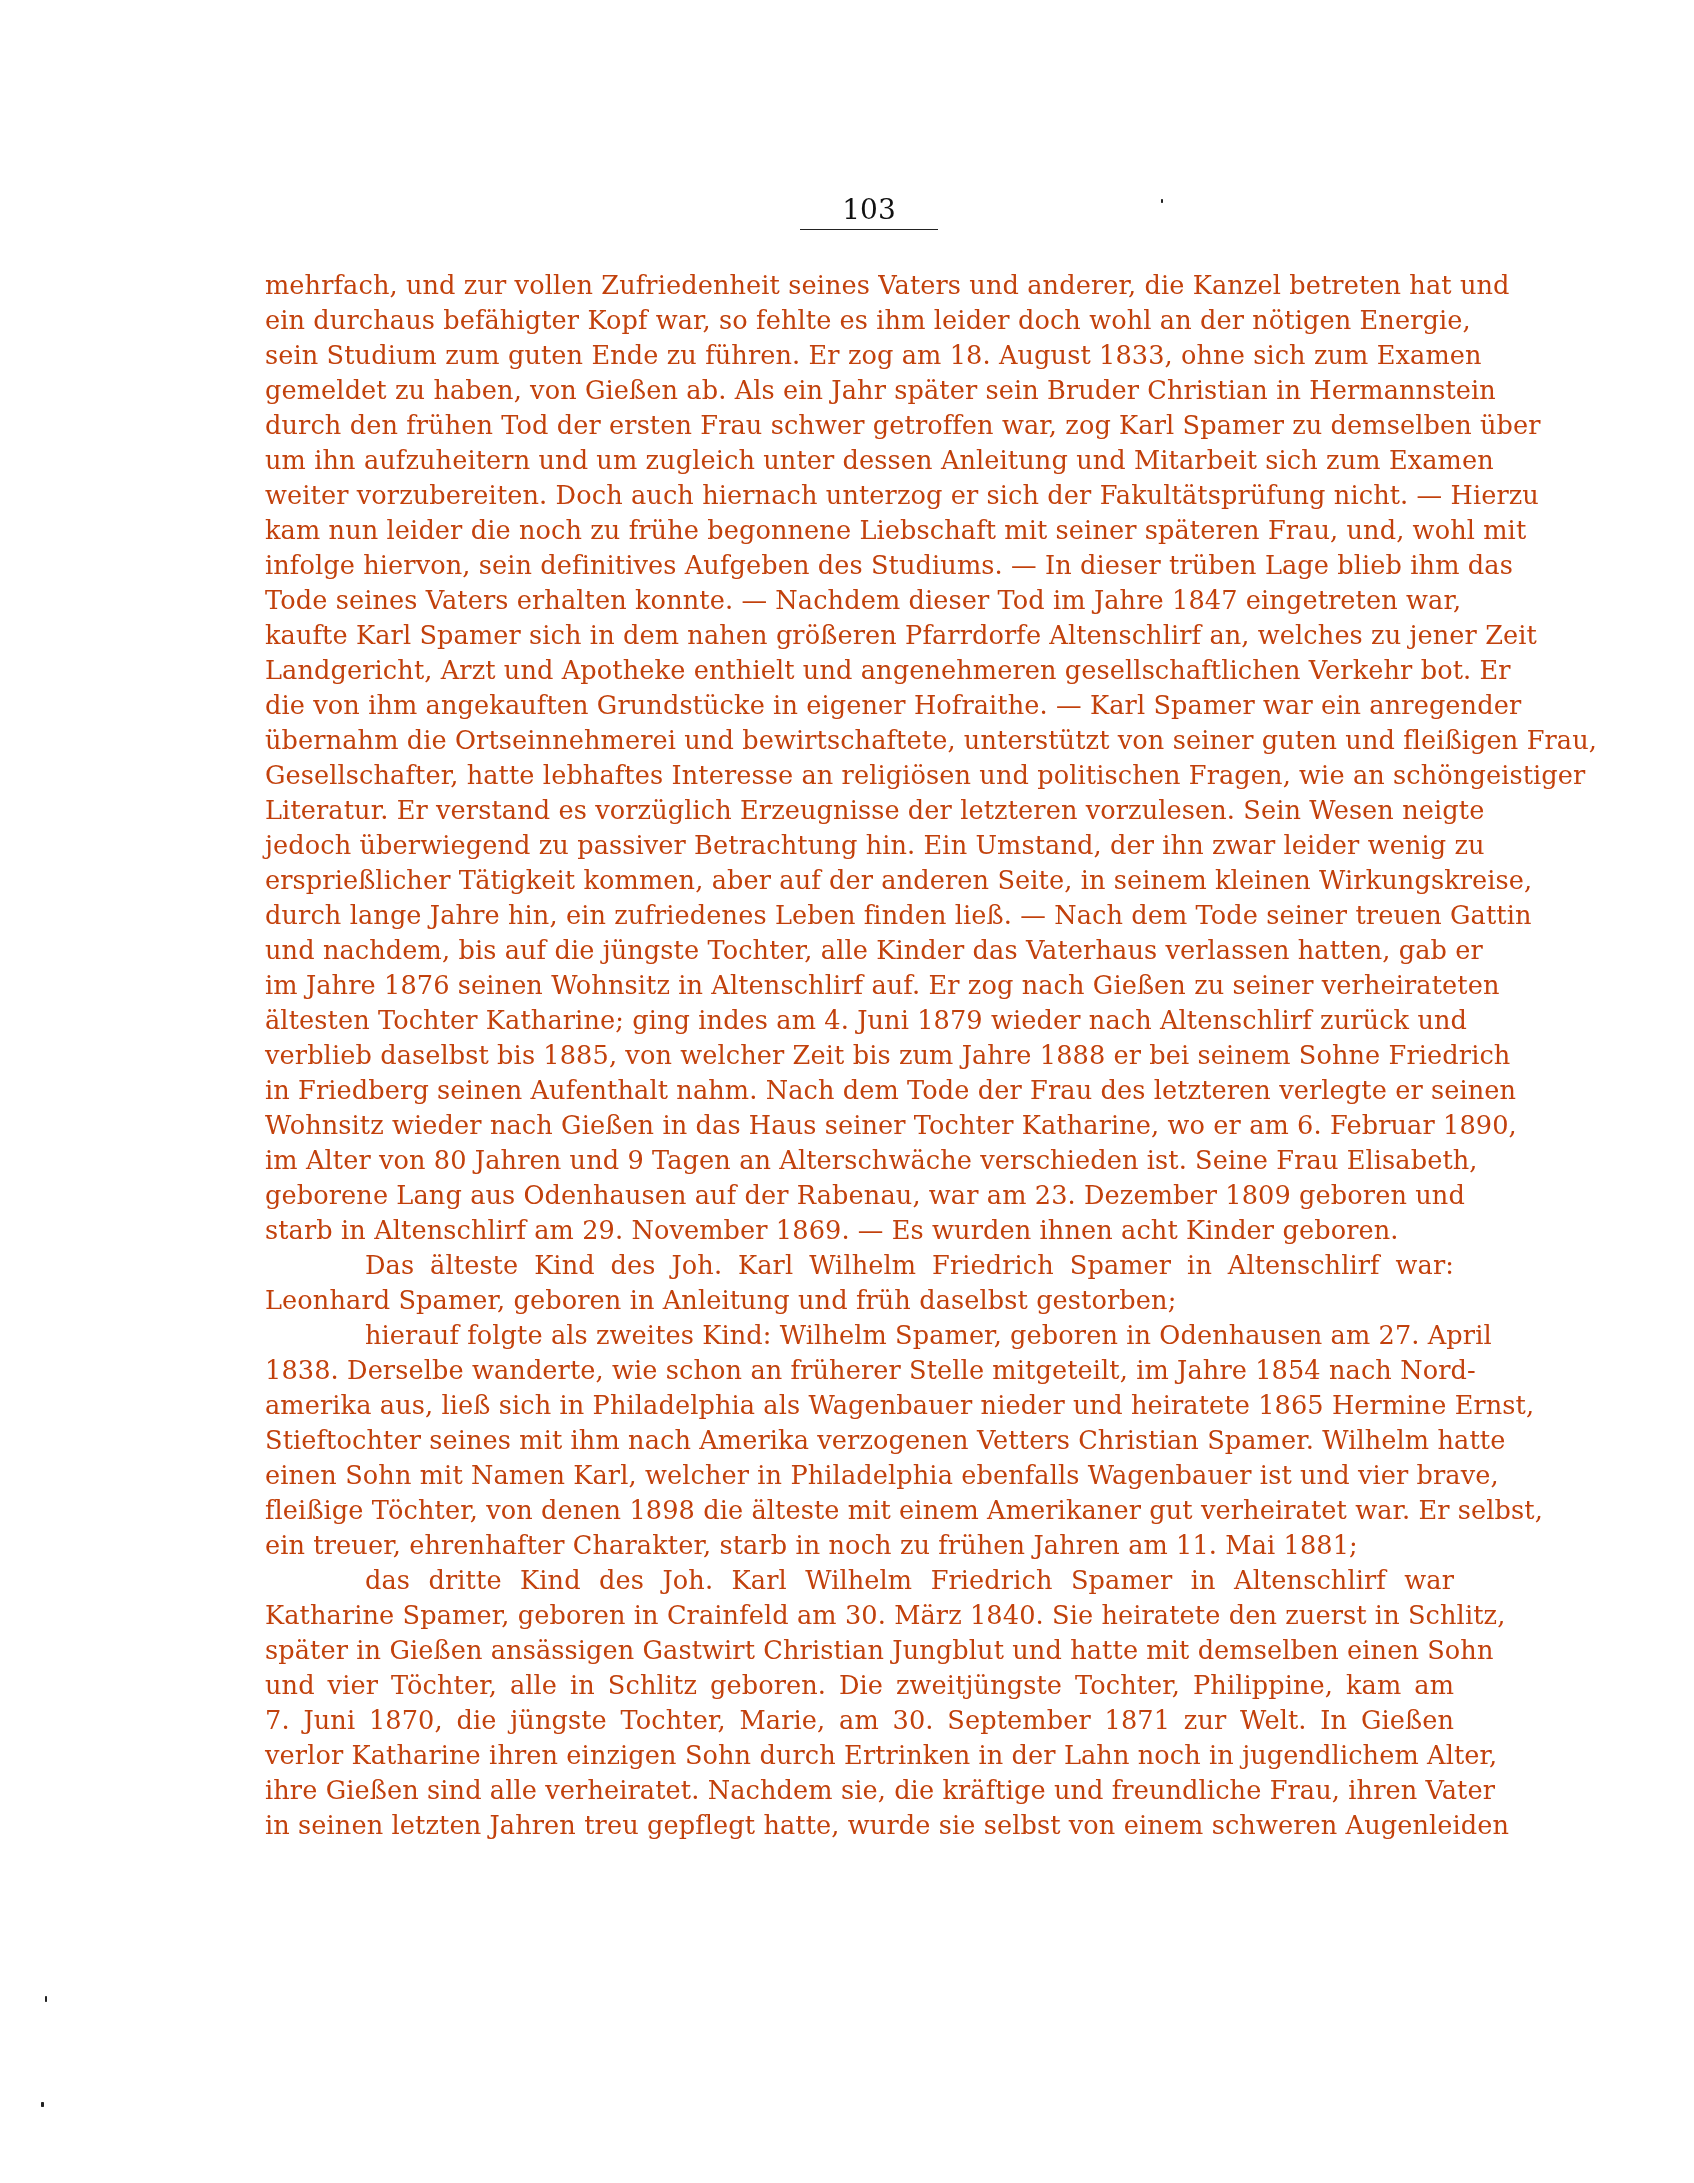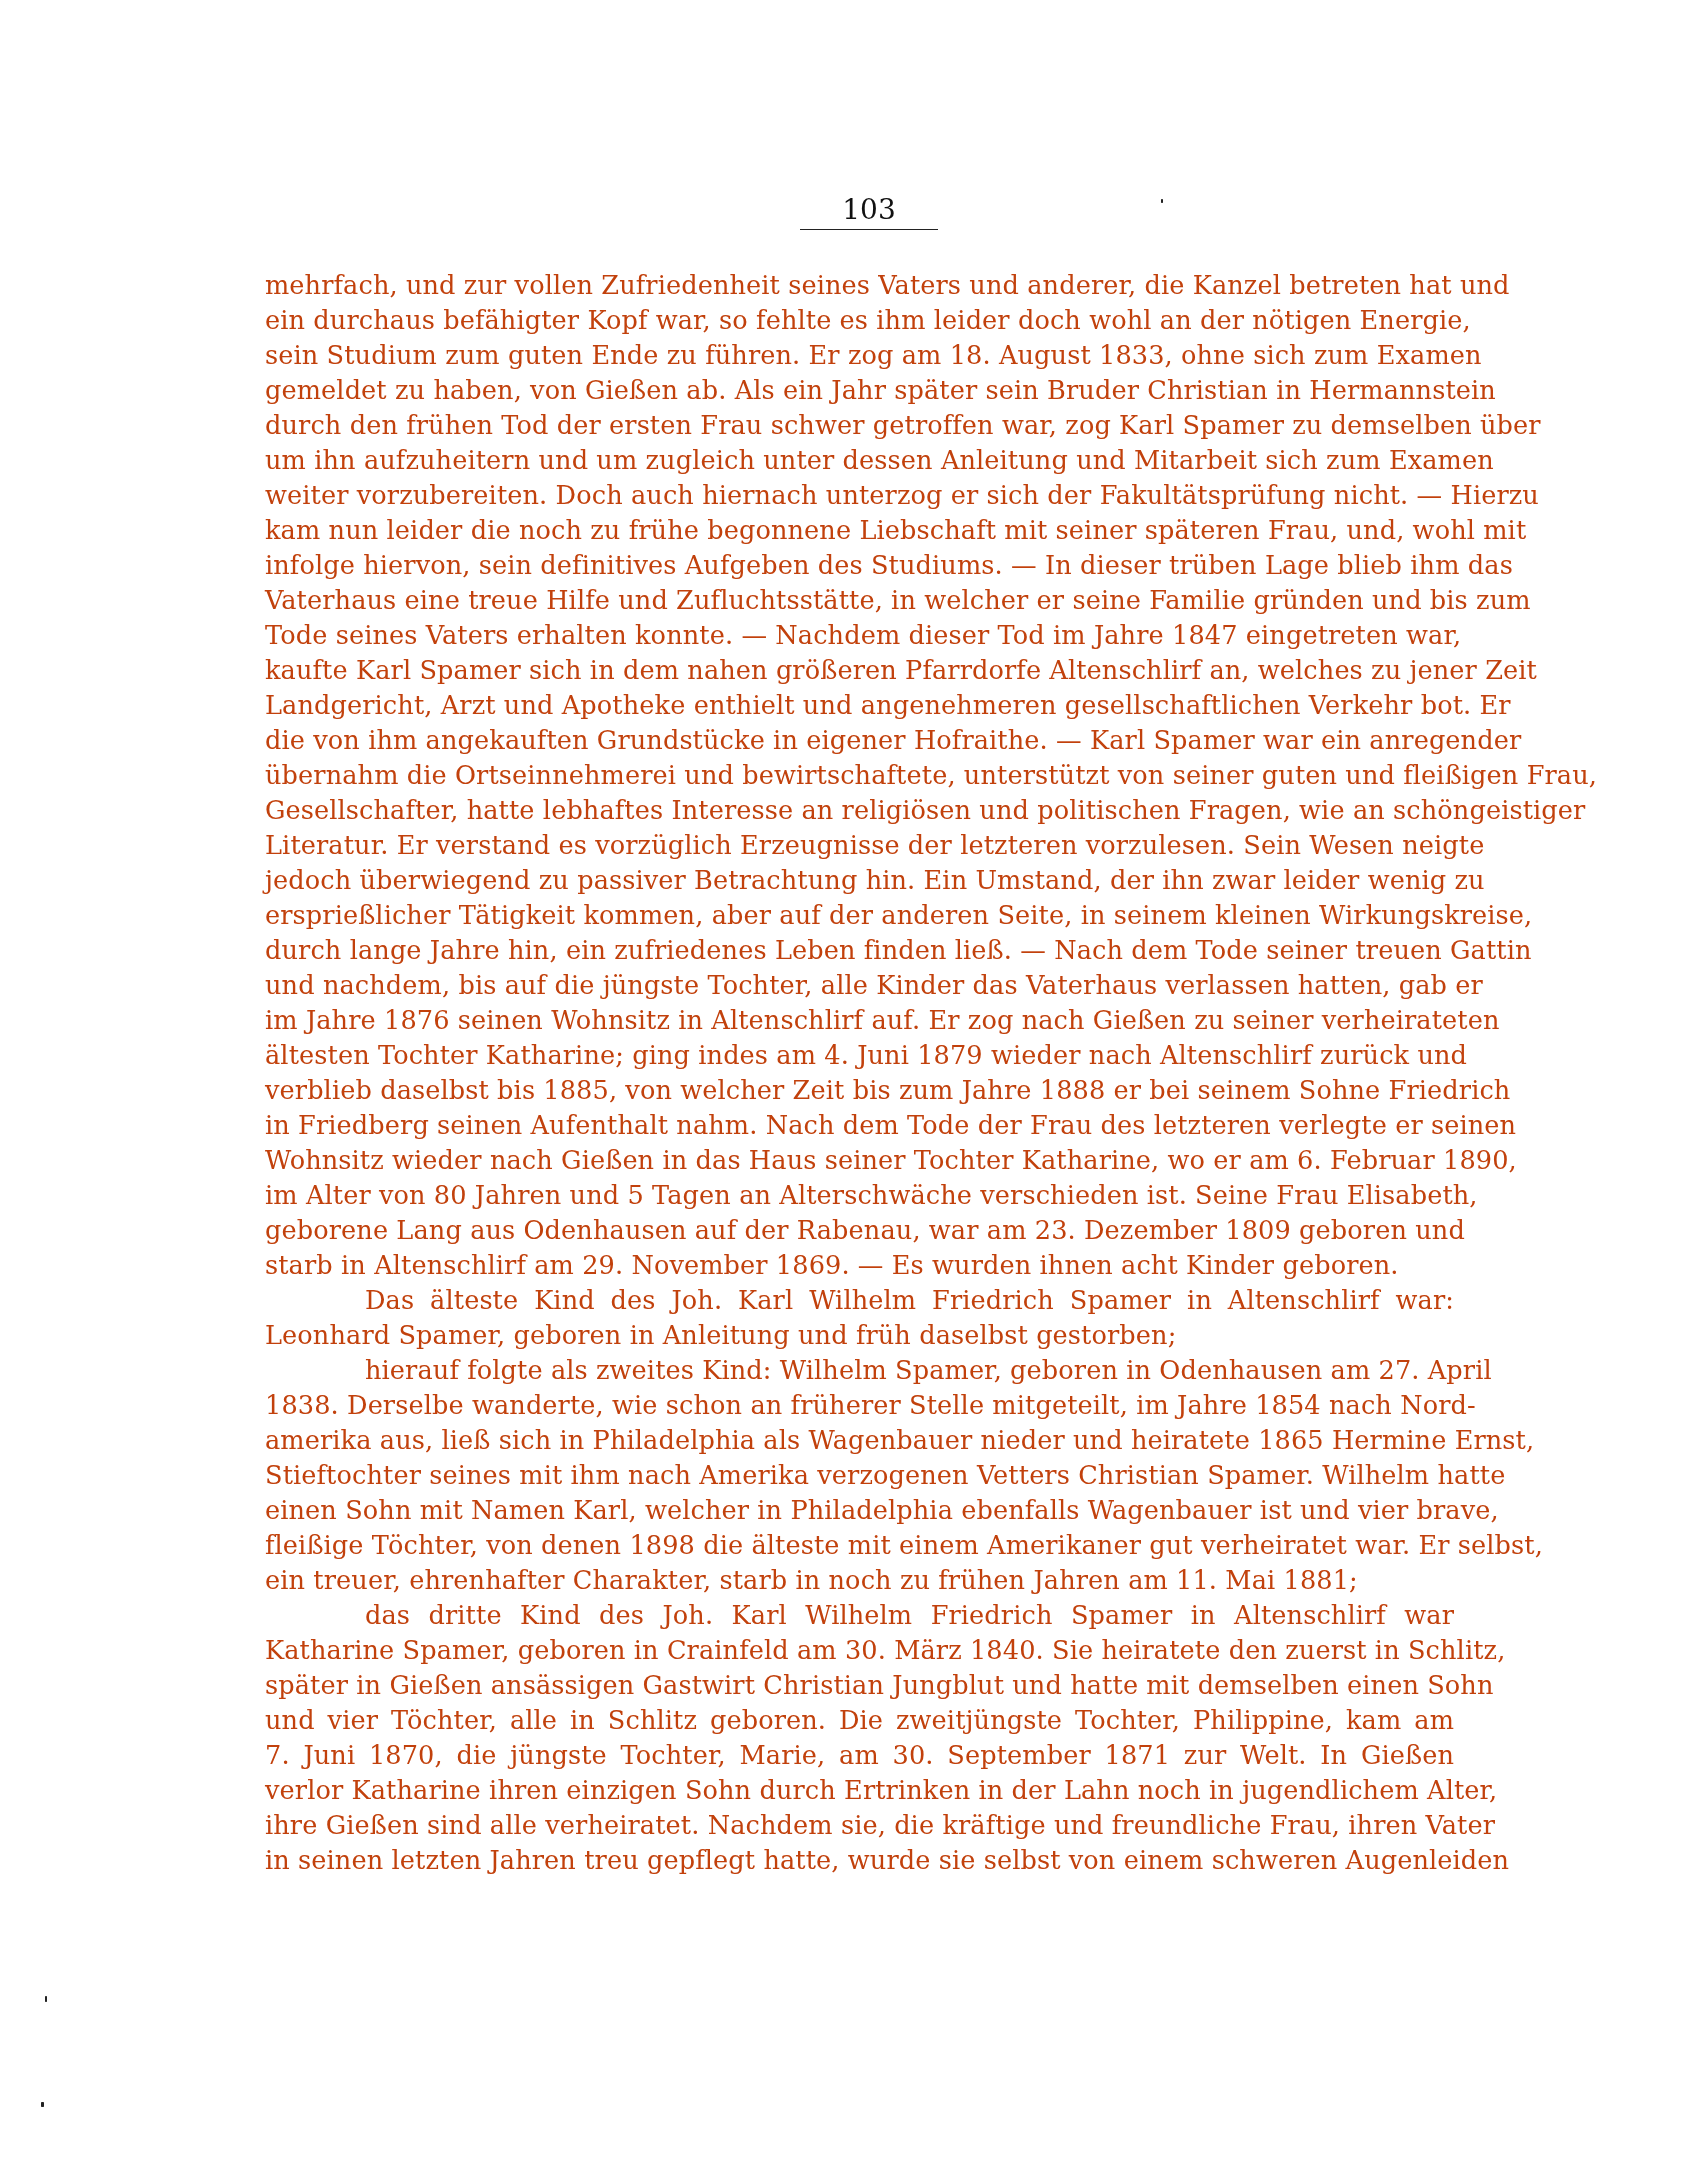--- a/index.html
+++ b/index.html
@@ -36,38 +36,37 @@
   <div class="body-text" id="body-text">
       <div class="line">mehrfach, und zur vollen Zufriedenheit seines Vaters und anderer, die Kanzel betreten hat und</div>
       <div class="line">ein durchaus befähigter Kopf war, so fehlte es ihm leider doch wohl an der nötigen Energie,</div>
       <div class="line">sein Studium zum guten Ende zu führen. Er zog am 18. August 1833, ohne sich zum Examen</div>
       <div class="line">gemeldet zu haben, von Gießen ab. Als ein Jahr später sein Bruder Christian in Hermannstein</div>
       <div class="line">durch den frühen Tod der ersten Frau schwer getroffen war, zog Karl Spamer zu demselben über</div>
       <div class="line">um ihn aufzuheitern und um zugleich unter dessen Anleitung und Mitarbeit sich zum Examen</div>
       <div class="line">weiter vorzubereiten. Doch auch hiernach unterzog er sich der Fakultätsprüfung nicht. — Hierzu</div>
       <div class="line">kam nun leider die noch zu frühe begonnene Liebschaft mit seiner späteren Frau, und, wohl mit</div>
       <div class="line">infolge hiervon, sein definitives Aufgeben des Studiums. — In dieser trüben Lage blieb ihm das</div>
-      <div class="line">Vaterhaus eine treue Hilfe und Zufluchtsstätte, in welcher er seine Familie gründen und bis zum</div>
       <div class="line">Tode seines Vaters erhalten konnte. — Nachdem dieser Tod im Jahre 1847 eingetreten war,</div>
       <div class="line">kaufte Karl Spamer sich in dem nahen größeren Pfarrdorfe Altenschlirf an, welches zu jener Zeit</div>
       <div class="line">Landgericht, Arzt und Apotheke enthielt und angenehmeren gesellschaftlichen Verkehr bot. Er</div>
       <div class="line">die von ihm angekauften Grundstücke in eigener Hofraithe. — Karl Spamer war ein anregender</div>
       <div class="line">übernahm die Ortseinnehmerei und bewirtschaftete, unterstützt von seiner guten und fleißigen Frau,</div>
       <div class="line">Gesellschafter, hatte lebhaftes Interesse an religiösen und politischen Fragen, wie an schöngeistiger</div>
       <div class="line">Literatur. Er verstand es vorzüglich Erzeugnisse der letzteren vorzulesen. Sein Wesen neigte</div>
       <div class="line">jedoch überwiegend zu passiver Betrachtung hin. Ein Umstand, der ihn zwar leider wenig zu</div>
       <div class="line">ersprießlicher Tätigkeit kommen, aber auf der anderen Seite, in seinem kleinen Wirkungskreise,</div>
       <div class="line">durch lange Jahre hin, ein zufriedenes Leben finden ließ. — Nach dem Tode seiner treuen Gattin</div>
       <div class="line">und nachdem, bis auf die jüngste Tochter, alle Kinder das Vaterhaus verlassen hatten, gab er</div>
       <div class="line">im Jahre 1876 seinen Wohnsitz in Altenschlirf auf. Er zog nach Gießen zu seiner verheirateten</div>
       <div class="line">ältesten Tochter Katharine; ging indes am 4. Juni 1879 wieder nach Altenschlirf zurück und</div>
       <div class="line">verblieb daselbst bis 1885, von welcher Zeit bis zum Jahre 1888 er bei seinem Sohne Friedrich</div>
       <div class="line">in Friedberg seinen Aufenthalt nahm. Nach dem Tode der Frau des letzteren verlegte er seinen</div>
       <div class="line">Wohnsitz wieder nach Gießen in das Haus seiner Tochter Katharine, wo er am 6. Februar 1890,</div>
-      <div class="line">im Alter von 80 Jahren und 5 Tagen an Alterschwäche verschieden ist. Seine Frau Elisabeth,</div>
+      <div class="line">im Alter von 80 Jahren und 9 Tagen an Alterschwäche verschieden ist. Seine Frau Elisabeth,</div>
       <div class="line">geborene Lang aus Odenhausen auf der Rabenau, war am 23. Dezember 1809 geboren und</div>
       <div class="line last">starb in Altenschlirf am 29. November 1869. — Es wurden ihnen acht Kinder geboren.</div>
       <div class="line indent">Das älteste Kind des Joh. Karl Wilhelm Friedrich Spamer in Altenschlirf war:</div>
       <div class="line last">Leonhard Spamer, geboren in Anleitung und früh daselbst gestorben;</div>
       <div class="line indent">hierauf folgte als zweites Kind: Wilhelm Spamer, geboren in Odenhausen am 27. April</div>
       <div class="line">1838. Derselbe wanderte, wie schon an früherer Stelle mitgeteilt, im Jahre 1854 nach Nord-</div>
       <div class="line">amerika aus, ließ sich in Philadelphia als Wagenbauer nieder und heiratete 1865 Hermine Ernst,</div>
       <div class="line">Stieftochter seines mit ihm nach Amerika verzogenen Vetters Christian Spamer. Wilhelm hatte</div>
       <div class="line">einen Sohn mit Namen Karl, welcher in Philadelphia ebenfalls Wagenbauer ist und vier brave,</div>
       <div class="line">fleißige Töchter, von denen 1898 die älteste mit einem Amerikaner gut verheiratet war. Er selbst,</div>

